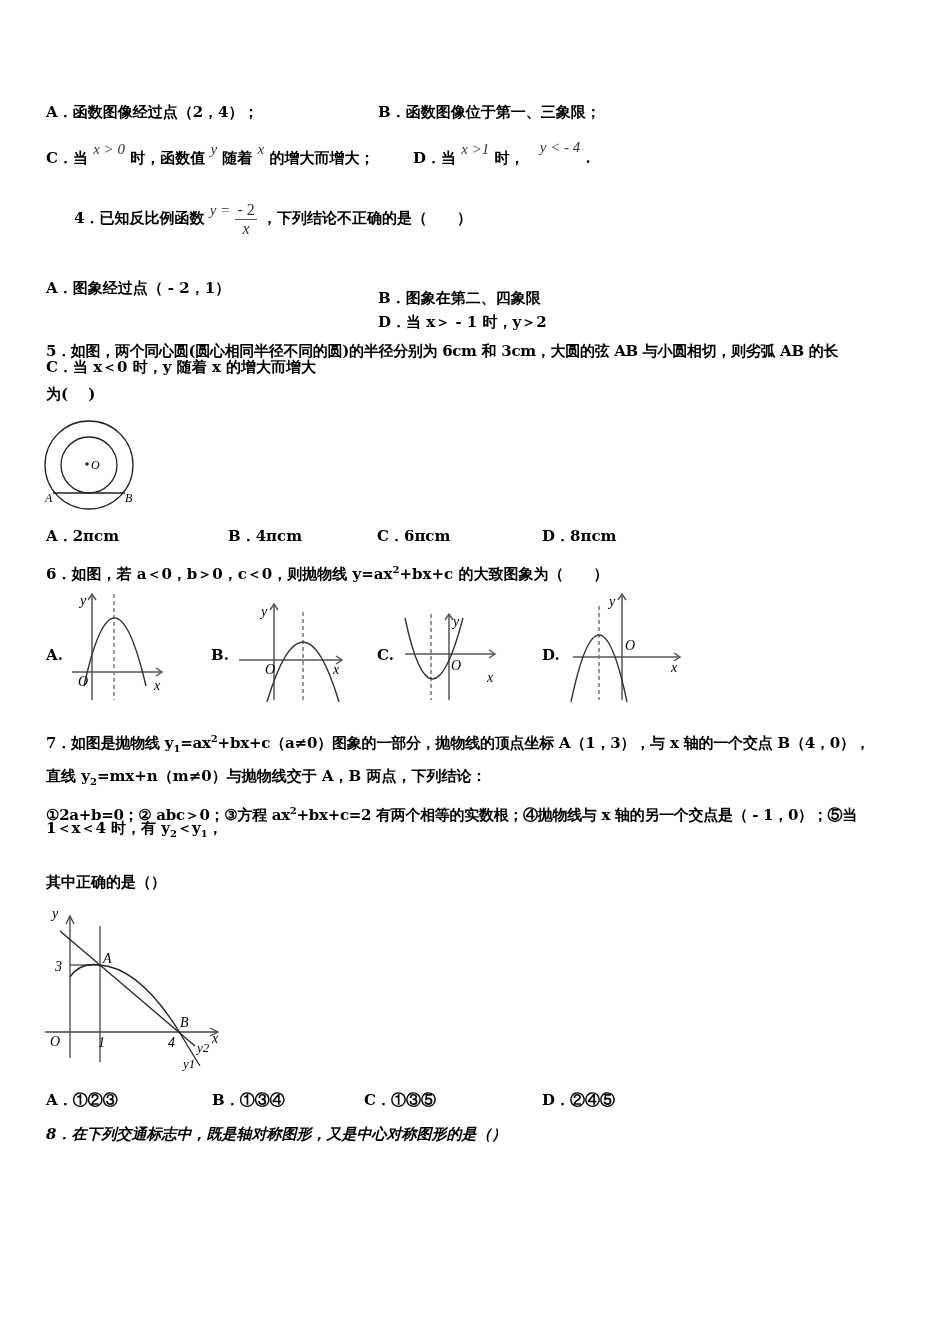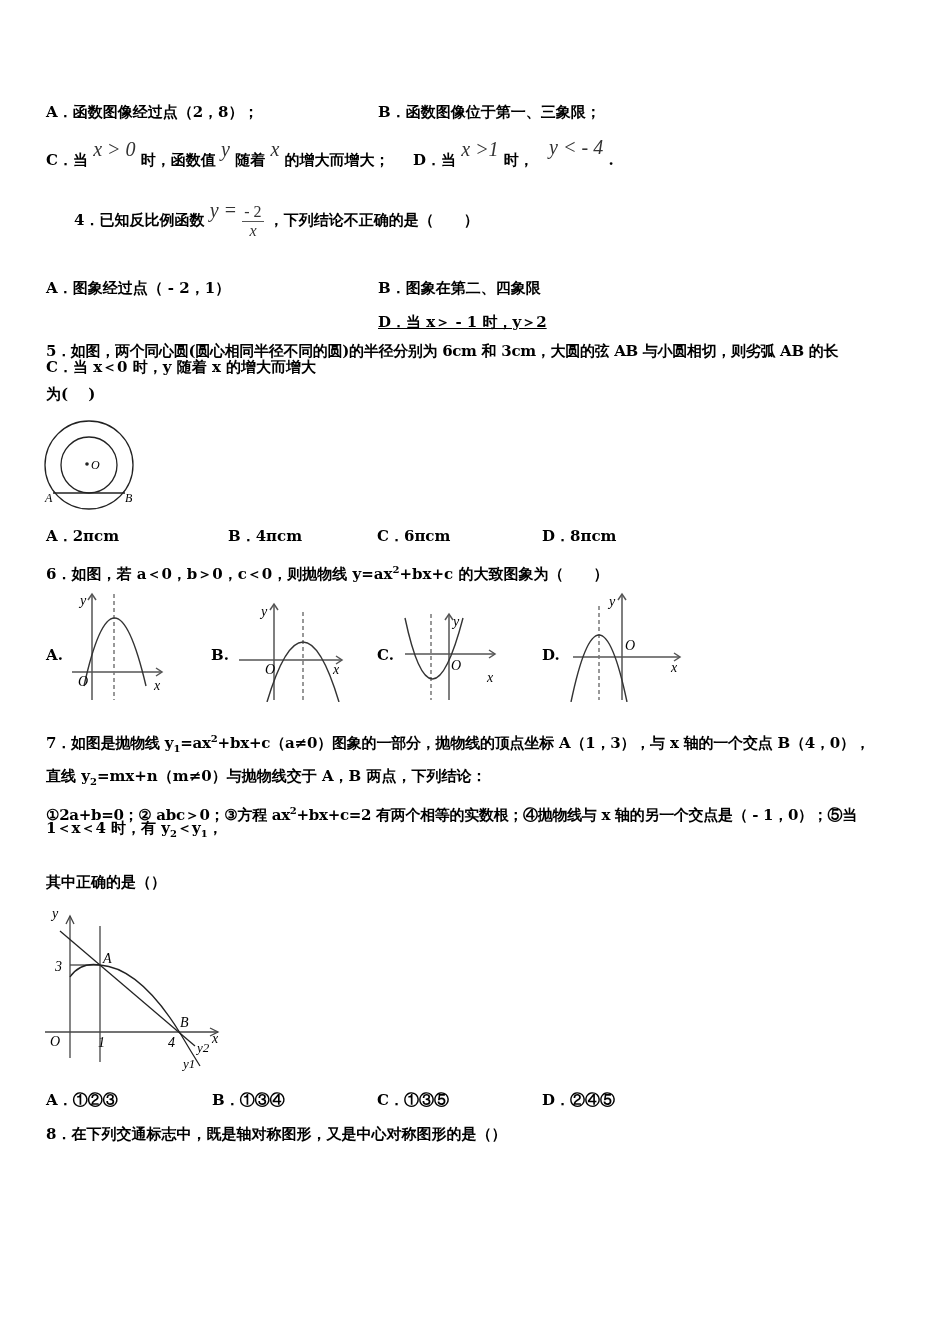--- a/index.html
+++ b/index.html
@@ -1,32 +1,32 @@
 <!DOCTYPE html>
 <html><head>
 <meta charset="utf-8">
 <style>
   html, body { margin: 0; padding: 0; background: #ffffff; }
   body { width: 950px; height: 1344px; position: relative; overflow: hidden;
          font-family: "DejaVu Serif", "Liberation Serif", serif; color: #000; }
   .line { position: absolute; left: 46px; font-size: 15px; font-weight: bold; white-space: nowrap; line-height: 20px; }
   .opt { position: absolute; font-size: 15px; font-weight: bold; white-space: nowrap; line-height: 20px; }
-  .math { font-family: "Liberation Serif", "DejaVu Serif", serif; font-style: italic; font-weight: normal; font-size: 20px; color: #333; }
+  .math { font-family: "Liberation Serif", "DejaVu Serif", serif; font-style: italic; font-weight: normal; font-size: 15px; color: #333; }
   .sup { font-size: 10px; vertical-align: super; }
   .sub { font-size: 10px; vertical-align: sub; }
   .frac { display: inline-block; position: relative; vertical-align: middle; text-align: center; font-weight: normal; font-family: "Liberation Serif", serif; font-size: 16px; color: #333; }
   .frac .num { display: block; border-bottom: 1px solid #555; padding: 0 2px; line-height: 18px; }
   .frac .den { display: block; font-style: italic; line-height: 18px; }
   svg { position: absolute; }
   svg text { font-family: "Liberation Serif", serif; font-style: italic; }
 </style>
 </head>
 <body>
 
-<div class="line" style="top:102px;">A．函数图像经过点（2，8）；</div>
+<div class="line" style="top:102px;">A．函数图像经过点（2，4）；</div>
 <div class="opt" style="left:378px; top:102px;">B．函数图像位于第一、三象限；</div>
 
 <div class="line" style="top:148px;">
   <span>C．当</span>
   <span class="math" style="position:relative; top:-9px;">x &gt; 0</span>
   <span>时，函数值</span>
   <span class="math" style="position:relative; top:-9px;">y</span>
   <span>随着</span>
   <span class="math" style="position:relative; top:-9px;">x</span>
   <span>的增大而增大；</span>
@@ -42,23 +42,23 @@
 <div class="line" style="top:196px; line-height:44px;margin-left:28px;">
   <span>4．已知反比例函数</span>
   <span class="math" style="position:relative; top:-8px;">y =</span>
   <span class="frac">
     <span class="num">- 2</span>
     <span class="den">x</span>
   </span>
   <span>，下列结论不正确的是（　　）</span>
 </div>
 <div class="line" style="top:278px;">A．图象经过点（ - 2，1）</div>
-<div class="opt" style="left:378px; top:278px;">B．图象在第二、四象限</div>
+<div class="opt" style="left:378px; top:288px;">B．图象在第二、四象限</div>
 <div class="line" style="top:312px;margin-top:45px;">C．当 x＜0 时，y 随着 x 的增大而增大</div>
-<div class="opt" style="left:378px; top:312px;text-decoration:underline;">D．当 x＞ - 1 时，y＞2</div>
+<div class="opt" style="left:378px; top:312px;">D．当 x＞ - 1 时，y＞2</div>
 
 <div class="line" style="top:341px; letter-spacing:-0.3px;">5．如图，两个同心圆(圆心相同半径不同的圆)的半径分别为 6cm 和 3cm，大圆的弦 AB 与小圆相切，则劣弧 AB 的长</div>
 <div class="line" style="top:384px;">为(　 )</div>
 
 <svg style="left:40px; top:415px;" width="120" height="95">
   <circle cx="49" cy="50" r="44" fill="none" stroke="#222" stroke-width="1.3"></circle>
   <circle cx="49" cy="50" r="28" fill="none" stroke="#222" stroke-width="1.3"></circle>
   <line x1="13" y1="78" x2="85" y2="78" stroke="#222" stroke-width="1.3"></line>
   <circle cx="47" cy="49" r="1.8" fill="#222"></circle>
   <text x="51" y="54" font-size="12">O</text>
@@ -162,16 +162,16 @@
   <text x="128" y="147" font-size="14" font-style="normal">4</text>
   <text x="15" y="71" font-size="14" font-style="normal">3</text>
   <text x="63" y="63" font-size="14">A</text>
   <text x="140" y="127" font-size="14">B</text>
   <text x="157" y="152" font-size="13">y2</text>
   <text x="143" y="168" font-size="13">y1</text>
 </svg>
 
 <div class="line" style="top:1090px;">A．①②③</div>
 <div class="opt" style="left:212px; top:1090px;">B．①③④</div>
-<div class="opt" style="left:377px; top:1090px;">C．①③⑤</div>
+<div class="opt" style="left:364px; top:1090px;">C．①③⑤</div>
 <div class="opt" style="left:542px; top:1090px;">D．②④⑤</div>
 
-<div class="line" style="top:1124px;">8．在下列交通标志中，既是轴对称图形，又是中心对称图形的是（）</div>
+<div class="line" style="top:1124px;font-style:italic;">8．在下列交通标志中，既是轴对称图形，又是中心对称图形的是（）</div>
 
 </body></html>

